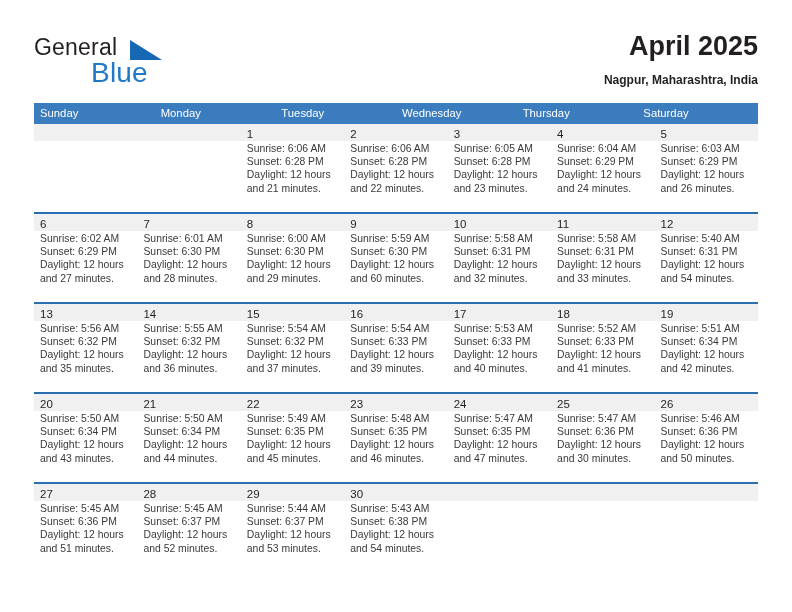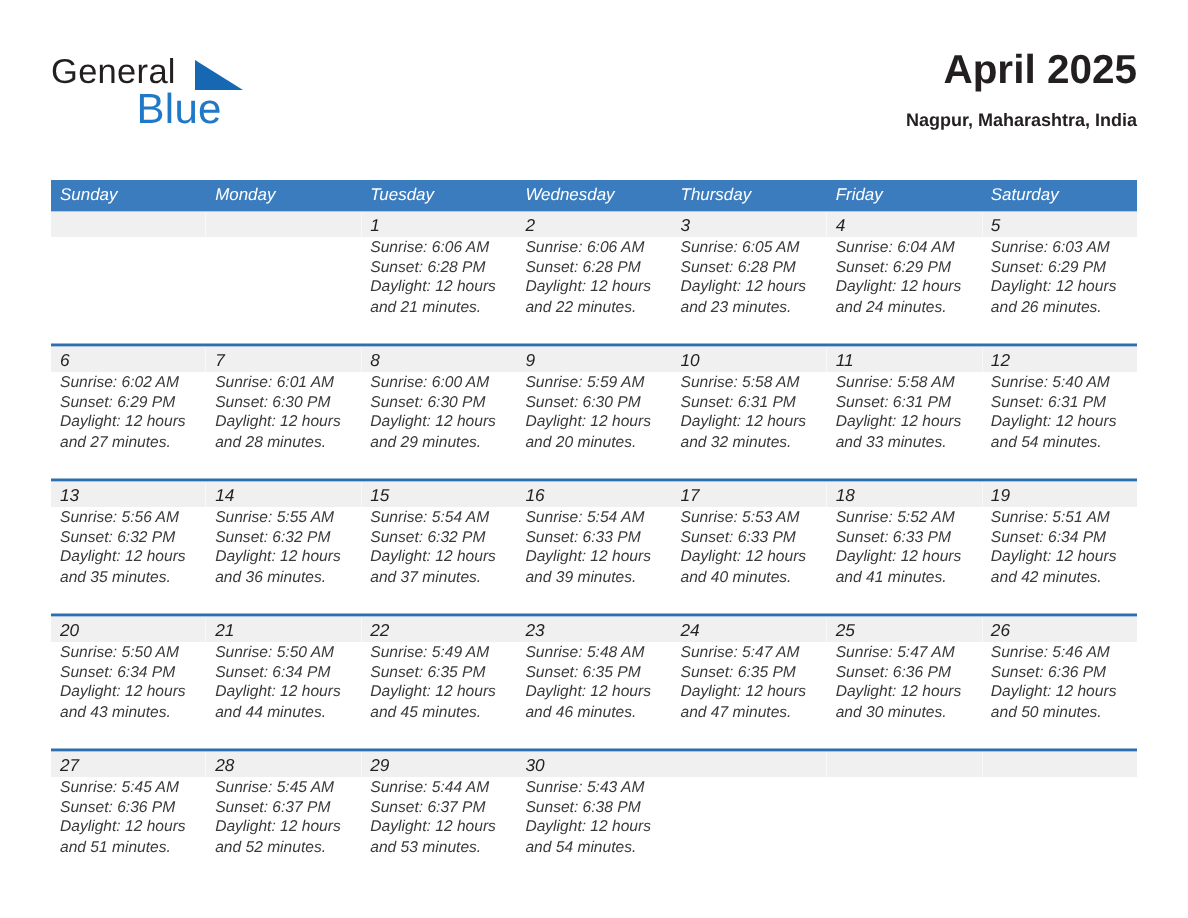--- a/index.html
+++ b/index.html
@@ -80,23 +80,22 @@
     color: #231f20;
     line-height: 20px;
     margin-top: 8px;
     white-space: nowrap;
   }
 
   
   .calendar {
     position: absolute;
     left: 34px;
-    top: 120px;
+    top: 103px;
     width: 724px;
-    font-style: italic;
   }
   .weekday-row {
     display: flex;
     background: #3a7cbe;
     height: 21px;
   }
   .weekday {
     flex: 1 1 0;
     color: #ffffff;
     font-size: 11.3px;
@@ -162,21 +161,20 @@
 
   </div>
 
   <div class="calendar">
     <div class="weekday-row" id="weekday-row">
         <div class="weekday">Sunday</div>
         <div class="weekday">Monday</div>
         <div class="weekday">Tuesday</div>
         <div class="weekday">Wednesday</div>
         <div class="weekday">Thursday</div>
-        <div class="weekday">Friday</div>
         <div class="weekday">Saturday</div>
       </div>
     <div id="weeks-container">
         <div class="week first">
           <div class="day empty">
             <div class="day-num-strip"><span class="day-num"></span></div>
           </div>
           <div class="day empty">
             <div class="day-num-strip"><span class="day-num"></span></div>
           </div>
@@ -253,21 +251,21 @@
               <div class="line">Daylight: 12 hours</div>
               <div class="line">and 29 minutes.</div>
             </div>
           </div>
           <div class="day">
             <div class="day-num-strip"><span class="day-num">9</span></div>
             <div class="day-info">
               <div class="line">Sunrise: 5:59 AM</div>
               <div class="line">Sunset: 6:30 PM</div>
               <div class="line">Daylight: 12 hours</div>
-              <div class="line">and 20 minutes.</div>
+              <div class="line">and 60 minutes.</div>
             </div>
           </div>
           <div class="day">
             <div class="day-num-strip"><span class="day-num">10</span></div>
             <div class="day-info">
               <div class="line">Sunrise: 5:58 AM</div>
               <div class="line">Sunset: 6:31 PM</div>
               <div class="line">Daylight: 12 hours</div>
               <div class="line">and 32 minutes.</div>
             </div>

